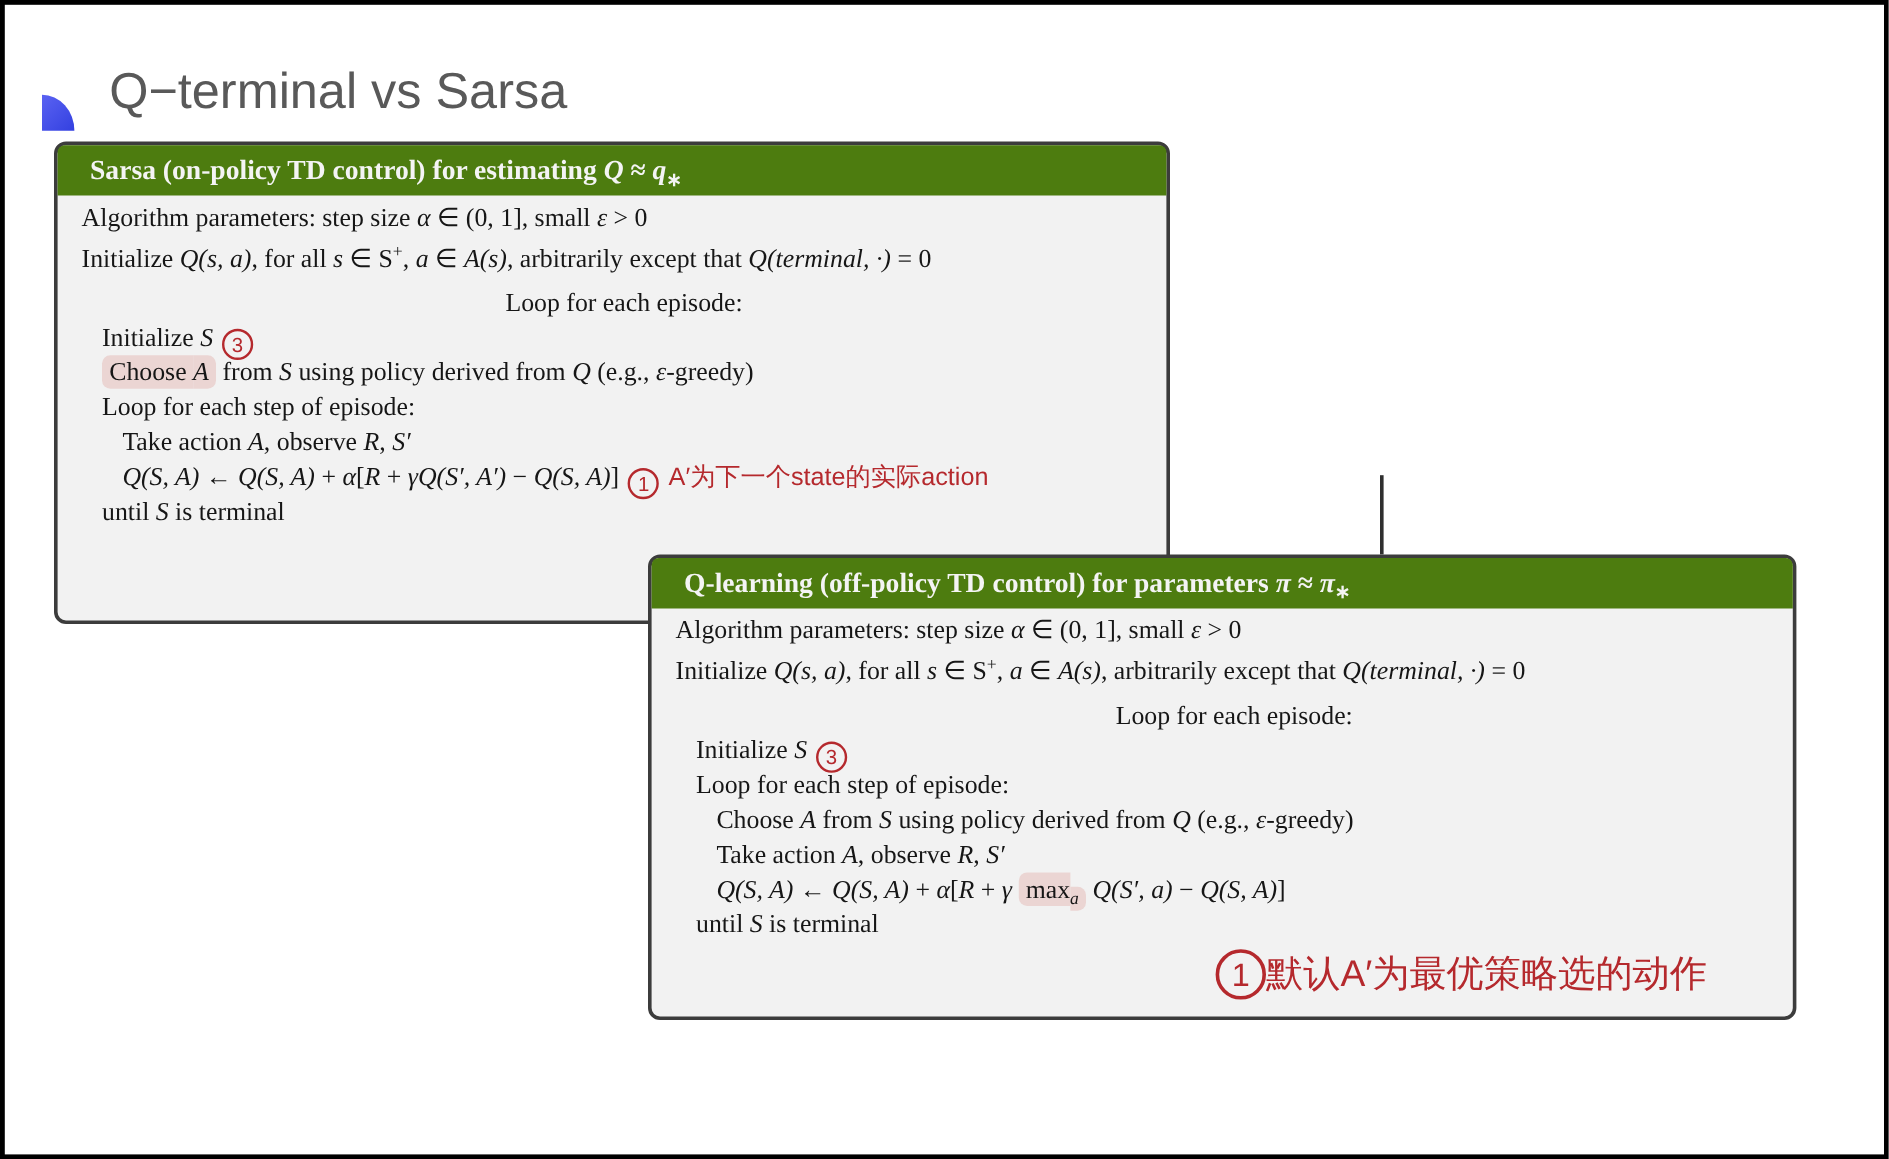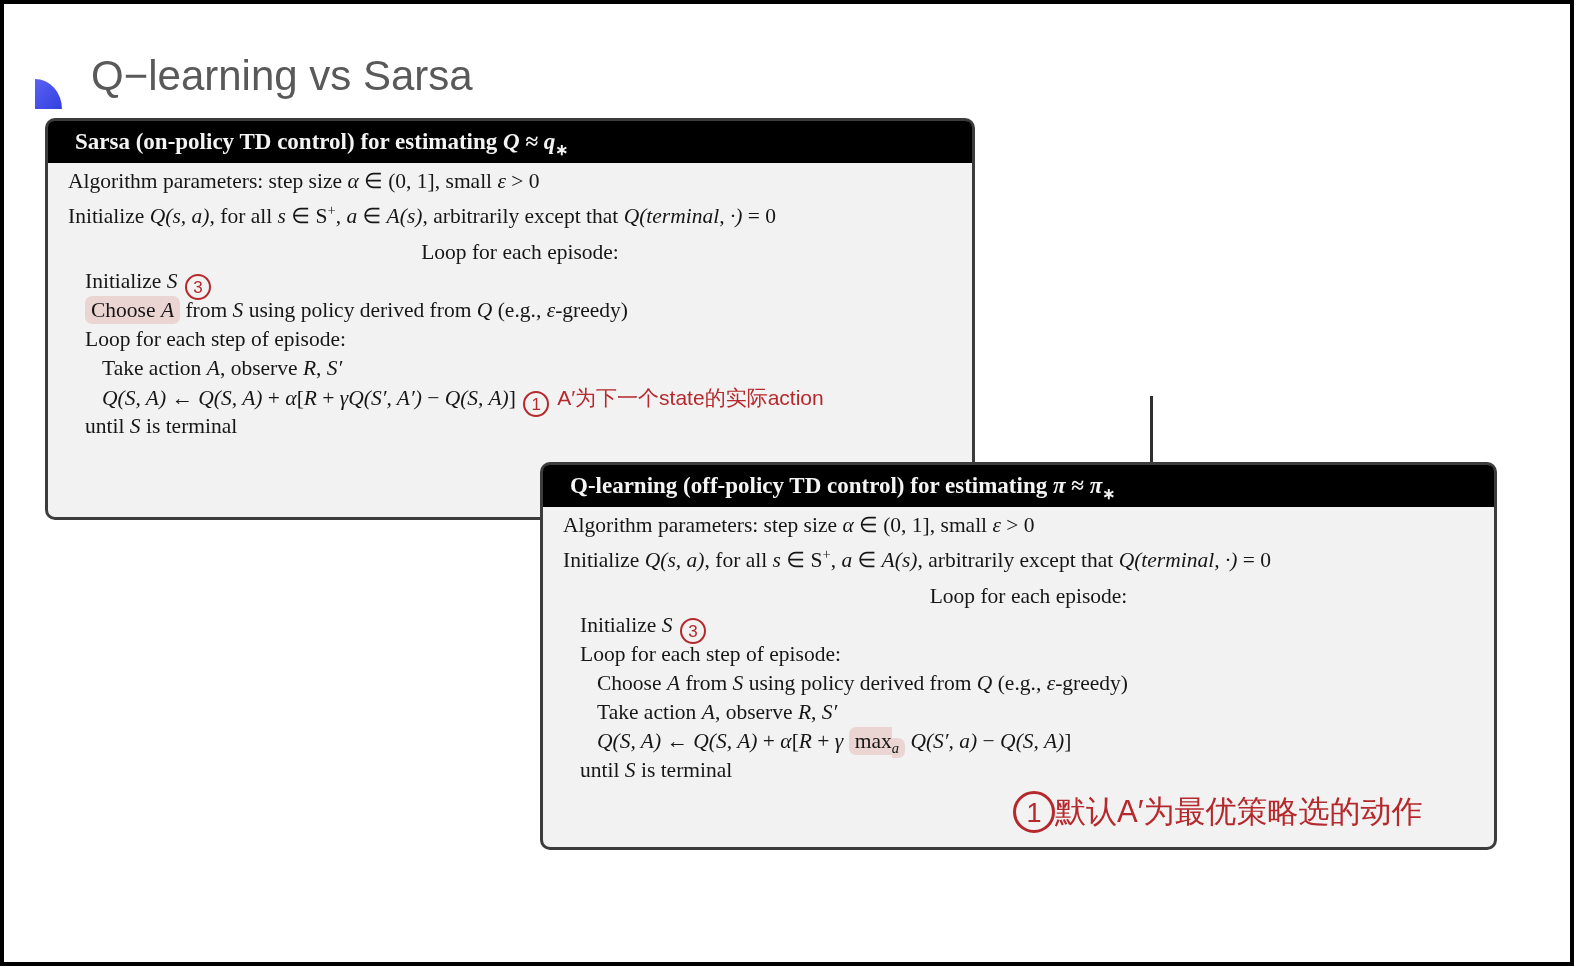--- a/index.html
+++ b/index.html
@@ -18,21 +18,21 @@
     font-family:"Liberation Sans", sans-serif;
     font-size:42px;color:#595959;letter-spacing:0px;white-space:nowrap;
   }
   .algo-box{
     position:absolute;background:#f2f2f2;border:3px solid #3c3c3c;border-radius:10px;
     box-sizing:border-box;
   }
   .sarsa{left:45px;top:118px;width:930px;height:402px;}
   .qlearn{left:540px;top:462px;width:957px;height:388px;}
   .algo-header{
-    background:#000000;color:#f4f4f4;height:42px;line-height:42px;
+    background:#4d7c0f;color:#f4f4f4;height:42px;line-height:42px;
     padding-left:27px;font-weight:700;font-size:23px;white-space:nowrap;
     border-radius:6px 6px 0 0;
   }
   .algo-body{
     padding:4px 0 0 20px;font-size:21.5px;color:#161616;white-space:nowrap;
   }
   .line{height:29px;line-height:29px;}
   .line.gap{margin-top:13px;text-align:center;}
   .it{font-style:italic;}
   .sub{vertical-align:sub;font-size:0.68em;}
@@ -61,39 +61,39 @@
   .caret{
     position:absolute;left:1150px;top:396px;width:3px;height:66px;background:#2f2f2f;
   }
 </style>
 </head>
 <body>
 
 <div class="frame"></div>
 
 <div class="bullet"></div>
-<div class="title">Q−learning vs Sarsa</div>
+<div class="title">Q−terminal vs Sarsa</div>
 
 <section class="algo-box sarsa">
   <header class="algo-header"><span>Sarsa (on-policy TD control) for estimating </span><span class="it">Q</span><span> ≈ </span><span class="it">q</span><span class="sub">∗</span></header>
   <div class="algo-body">
       <div class="line" style="padding-left: 0px;"><span>Algorithm parameters: step size </span><span class="it">α</span><span> ∈ (0, 1], small </span><span class="it">ε</span><span> &gt; 0</span></div>
       <div class="line" style="padding-left: 0px;"><span>Initialize </span><span class="it">Q(s, a)</span><span>, for all </span><span class="it">s</span><span> ∈ S</span><span class="sup">+</span><span>, </span><span class="it">a</span><span> ∈ </span><span class="it">A(s)</span><span>, arbitrarily except that </span><span class="it">Q(terminal, ·)</span><span> = 0</span></div>
       <div class="line gap" style="padding-left: 0px;"><span>Loop for each episode:</span></div>
       <div class="line" style="padding-left: 17px;"><span>Initialize </span><span class="it">S</span><span> </span><span class="circ">3</span></div>
       <div class="line" style="padding-left: 17px;"><span class="hl hl-l">Choose </span><span class="hl hl-r it">A</span><span> from </span><span class="it">S</span><span> using policy derived from </span><span class="it">Q</span><span> (e.g., </span><span class="it">ε</span><span>-greedy)</span></div>
       <div class="line" style="padding-left: 17px;"><span>Loop for each step of episode:</span></div>
       <div class="line" style="padding-left: 34px;"><span>Take action </span><span class="it">A</span><span>, observe </span><span class="it">R</span><span>, </span><span class="it">S′</span></div>
       <div class="line" style="padding-left: 34px;"><span class="it">Q(S, A)</span><span> ← </span><span class="it">Q(S, A)</span><span> + </span><span class="it">α</span><span>[</span><span class="it">R</span><span> + </span><span class="it">γQ(S′, A′)</span><span> − </span><span class="it">Q(S, A)</span><span>] </span><span class="circ">1</span><span class="red"> A′为下一个state的实际action</span></div>
       <div class="line" style="padding-left: 17px;"><span>until </span><span class="it">S</span><span> is terminal</span></div>
     </div>
 </section>
 
 <section class="algo-box qlearn">
-  <header class="algo-header"><span>Q-learning (off-policy TD control) for estimating </span><span class="it">π</span><span> ≈ </span><span class="it">π</span><span class="sub">∗</span></header>
+  <header class="algo-header"><span>Q-learning (off-policy TD control) for parameters </span><span class="it">π</span><span> ≈ </span><span class="it">π</span><span class="sub">∗</span></header>
   <div class="algo-body">
       <div class="line" style="padding-left: 0px;"><span>Algorithm parameters: step size </span><span class="it">α</span><span> ∈ (0, 1], small </span><span class="it">ε</span><span> &gt; 0</span></div>
       <div class="line" style="padding-left: 0px;"><span>Initialize </span><span class="it">Q(s, a)</span><span>, for all </span><span class="it">s</span><span> ∈ S</span><span class="sup">+</span><span>, </span><span class="it">a</span><span> ∈ </span><span class="it">A(s)</span><span>, arbitrarily except that </span><span class="it">Q(terminal, ·)</span><span> = 0</span></div>
       <div class="line gap" style="padding-left: 0px;"><span>Loop for each episode:</span></div>
       <div class="line" style="padding-left: 17px;"><span>Initialize </span><span class="it">S</span><span> </span><span class="circ">3</span></div>
       <div class="line" style="padding-left: 17px;"><span>Loop for each step of episode:</span></div>
       <div class="line" style="padding-left: 34px;"><span>Choose </span><span class="it">A</span><span> from </span><span class="it">S</span><span> using policy derived from </span><span class="it">Q</span><span> (e.g., </span><span class="it">ε</span><span>-greedy)</span></div>
       <div class="line" style="padding-left: 34px;"><span>Take action </span><span class="it">A</span><span>, observe </span><span class="it">R</span><span>, </span><span class="it">S′</span></div>
       <div class="line" style="padding-left: 34px;"><span class="it">Q(S, A)</span><span> ← </span><span class="it">Q(S, A)</span><span> + </span><span class="it">α</span><span>[</span><span class="it">R</span><span> + </span><span class="it">γ </span><span class="hl hl-l">max</span><span class="hl hl-r sub it">a</span><span> </span><span class="it">Q(S′, a)</span><span> − </span><span class="it">Q(S, A)</span><span>]</span></div>
       <div class="line" style="padding-left: 17px;"><span>until </span><span class="it">S</span><span> is terminal</span></div>

